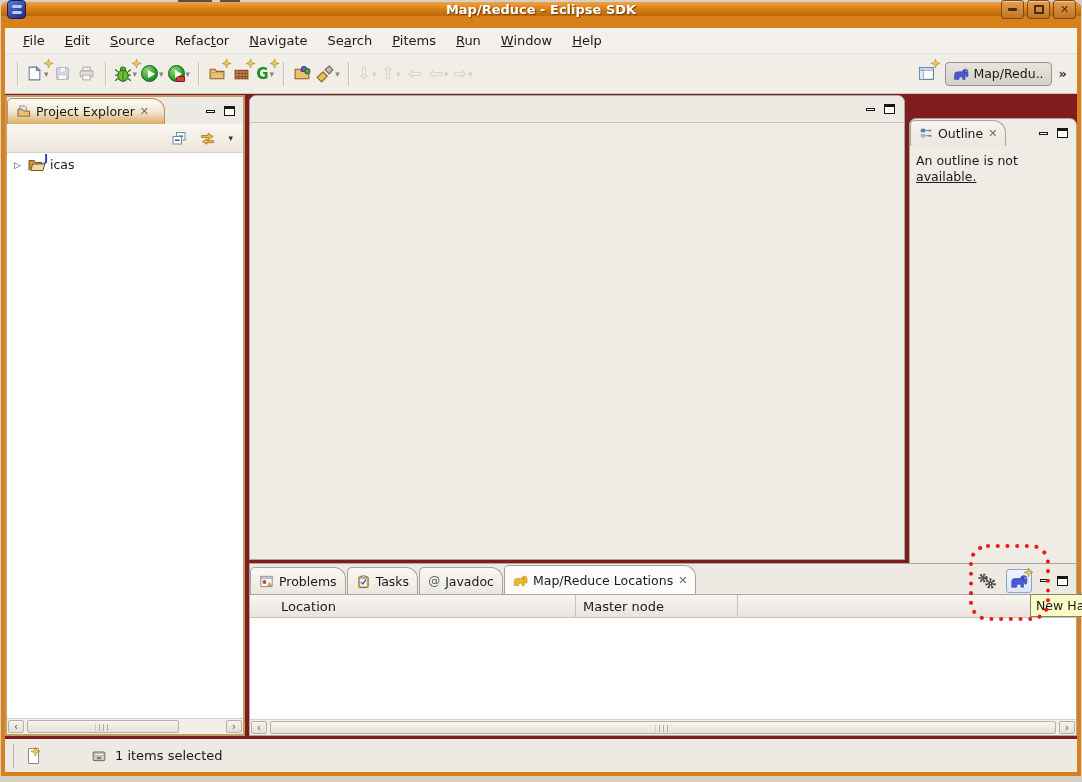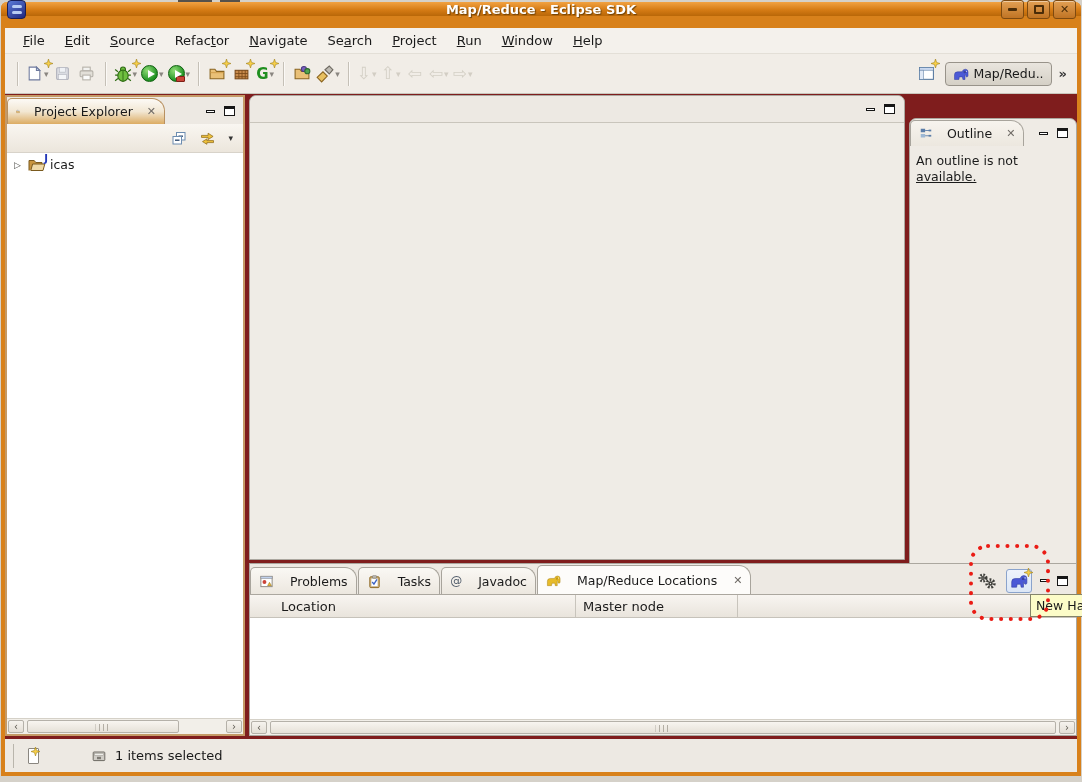--- a/index.html
+++ b/index.html
@@ -35,21 +35,21 @@
   .runicon::after{content:"";position:absolute;left:6px;top:4px;border-left:7px solid #fff;border-top:4.5px solid transparent;border-bottom:4.5px solid transparent;}
   .toolbox{position:absolute;right:-1px;bottom:-1px;width:9px;height:6px;background:#c84438;border:1px solid #7e1f16;border-radius:1px;}
   .gtype{color:#1f8f1f;font-weight:bold;font-size:15px;font-family:"DejaVu Sans",sans-serif;}
   
   .persp{margin-left:auto;display:flex;align-items:center;gap:7px;margin-right:10px;}
   .persp-btn{display:flex;align-items:center;gap:4px;padding:3px 7px;border:1px solid #98938a;border-radius:4px;background:linear-gradient(180deg,#e9e5de,#d5d0c6);font-size:12.5px;}
   .overflow{font-weight:bold;color:#333;font-size:13px;}
   
   .panel{position:absolute;border:1px solid #aba79f;background:#efebe5;}
   .tabrow{display:flex;align-items:flex-end;}
-  .vtab{display:flex;align-items:center;gap:14px;padding:0 8px;border:1px solid #a8a49c;border-bottom:none;border-radius:5px 13px 0 0;height:26px;font-size:12.5px;white-space:nowrap;}
+  .vtab{display:flex;align-items:center;gap:5px;padding:0 8px;border:1px solid #a8a49c;border-bottom:none;border-radius:5px 13px 0 0;height:26px;font-size:12.5px;white-space:nowrap;}
   .tabfill{flex:1;display:flex;align-items:center;justify-content:flex-end;gap:9px;padding-right:8px;height:26px;}
   .pmin{width:9px;height:3px;border:1px solid #161616;background:#fff;}
   .pmax{width:11px;height:10px;border:1px solid #161616;border-top:3px solid #161616;background:#fff;}
   .closex{color:#6f6b66;font-size:11px;font-weight:bold;}
   
   .pe{left:0;top:67px;width:240px;height:641px;border:2px solid #c59a66;background:#efebe5;}
   .pe .tabrow{height:27px;background:#ede9e3;}
   .pe .vtab{background:linear-gradient(180deg,#fcfaf6 0%,#f2e7d3 50%,#dcac63 100%);border-color:#b89060;width:158px;}
   .viewbar{height:29px;background:linear-gradient(180deg,#f9f6f1,#ece6dc);border-bottom:1px solid #d8d3ca;display:flex;align-items:center;justify-content:flex-end;gap:12px;padding-right:10px;}
   .pe-tree{position:absolute;left:0;right:0;top:56px;bottom:16px;background:#fff;}
@@ -66,21 +66,21 @@
   .editor{left:244px;top:67px;width:656px;height:465px;border-radius:7px 7px 0 0;background:#efece6;}
   .etabs{height:27px;border-bottom:1px solid #c9c5bc;background:#ede9e3;border-radius:7px 7px 0 0;display:flex;align-items:center;justify-content:flex-end;gap:9px;padding-right:9px;}
   
   .outline{left:904px;top:67px;width:168px;height:465px;border-radius:7px 7px 0 0;margin-top:23px;}
   .outline .tabrow{height:27px;}
   .outline .vtab{background:linear-gradient(180deg,#f7f4ee,#ece7df);}
   .outline-body{padding:7px 6px;font-size:12.5px;line-height:1.3;}
   
   .bottom{left:244px;top:535px;width:828px;height:173px;background:#fff;}
   .bottom .tabrow{height:30px;background:#ede9e3;padding-top:2px;}
-  .btab{display:flex;align-items:center;gap:16px;padding:0 8px;height:27px;border:1px solid #a8a49c;border-bottom:none;border-radius:5px 12px 0 0;background:linear-gradient(180deg,#faf8f4,#ece7df);font-size:12.5px;margin-right:1px;white-space:nowrap;}
+  .btab{display:flex;align-items:center;gap:5px;padding:0 8px;height:27px;border:1px solid #a8a49c;border-bottom:none;border-radius:5px 12px 0 0;background:linear-gradient(180deg,#faf8f4,#ece7df);font-size:12.5px;margin-right:1px;white-space:nowrap;}
   .btab.active{background:#fdfcfa;height:29px;}
   .bfill{flex:1;display:flex;align-items:center;justify-content:flex-end;gap:8px;padding-right:8px;height:27px;}
   .hoverbtn{border:1px solid #8aa3cc;background:linear-gradient(#eef3fb,#dce7f6);border-radius:3px;padding:2px 3px;display:flex;align-items:center;position:relative;}
   .thead{height:24px;display:flex;background:linear-gradient(#f8f5f1,#e9e4dc);border-bottom:1px solid #c6c2ba;border-top:1px solid #aba79f;font-size:13px;}
   .th{display:flex;align-items:center;padding-left:7px;border-right:1px solid #c8c4bc;}
   .tbody{position:absolute;left:0;right:0;top:54px;bottom:16px;background:#fff;}
   
   .status{position:absolute;left:0;top:711px;width:100%;height:33px;display:flex;align-items:center;background:#ede9e3;}
   .vline{width:1px;height:24px;background:#b9b5ac;}
   .fastview{position:relative;width:11px;height:16px;border:1px solid #8a8680;background:#fff;border-radius:1px;margin-left:14px;}
@@ -115,21 +115,21 @@
 
     <div class="client">
 
       <div class="menubar">
         <span class="menu-item"><span></span><span class="mn">F</span><span>ile</span></span>
         <span class="menu-item"><span></span><span class="mn">E</span><span>dit</span></span>
         <span class="menu-item"><span></span><span class="mn">S</span><span>ource</span></span>
         <span class="menu-item"><span>Refac</span><span class="mn">t</span><span>or</span></span>
         <span class="menu-item"><span></span><span class="mn">N</span><span>avigate</span></span>
         <span class="menu-item"><span>Se</span><span class="mn">a</span><span>rch</span></span>
-        <span class="menu-item"><span></span><span class="mn">P</span><span>roject</span></span>
+        <span class="menu-item"><span></span><span class="mn">P</span><span>items</span></span>
         <span class="menu-item"><span></span><span class="mn">R</span><span>un</span></span>
         <span class="menu-item"><span></span><span class="mn">W</span><span>indow</span></span>
         <span class="menu-item"><span></span><span class="mn">H</span><span>elp</span></span>
       </div>
 
       <div class="toolbar">
         <span class="tsep"></span>
         <span class="tbtn">
           <svg width="17" height="17" viewBox="0 0 16 16">
               <path d="M3 2 H9.8 L13 5.2 V14 H3Z" fill="#fff" stroke="#6e7a9e"></path>

